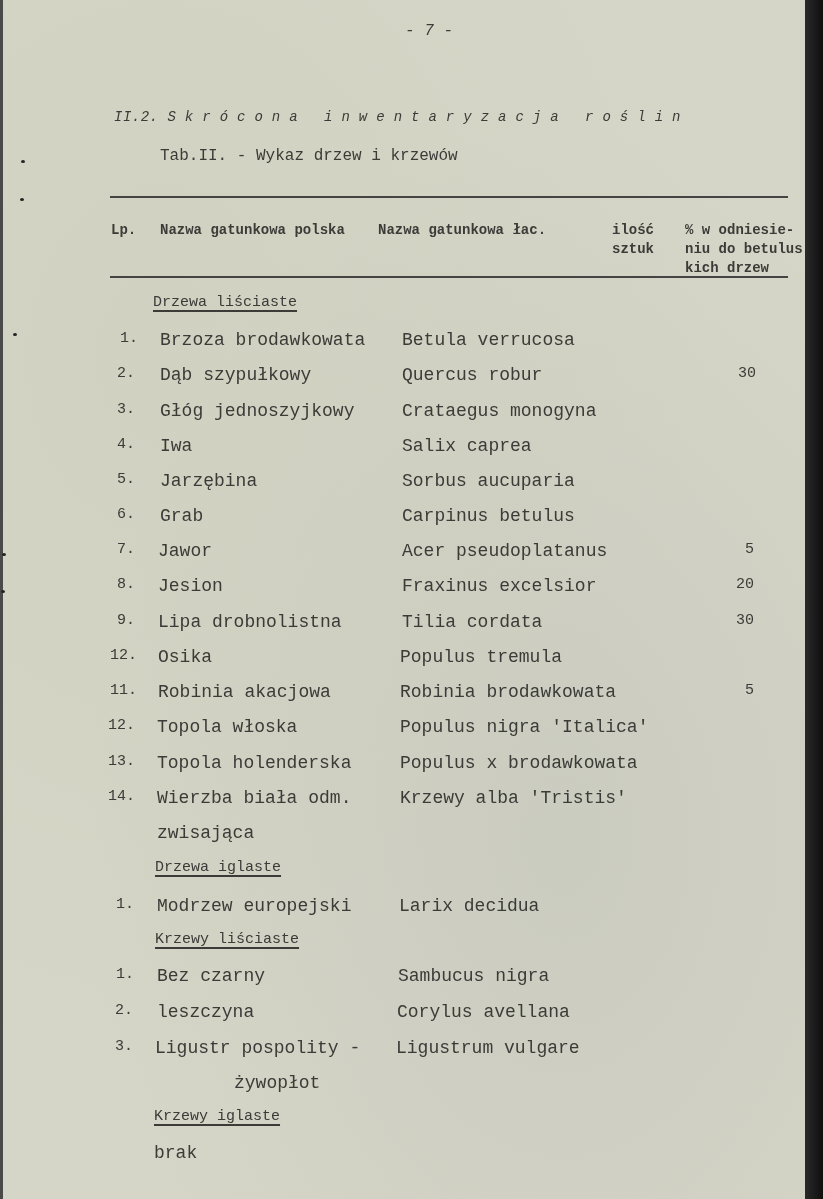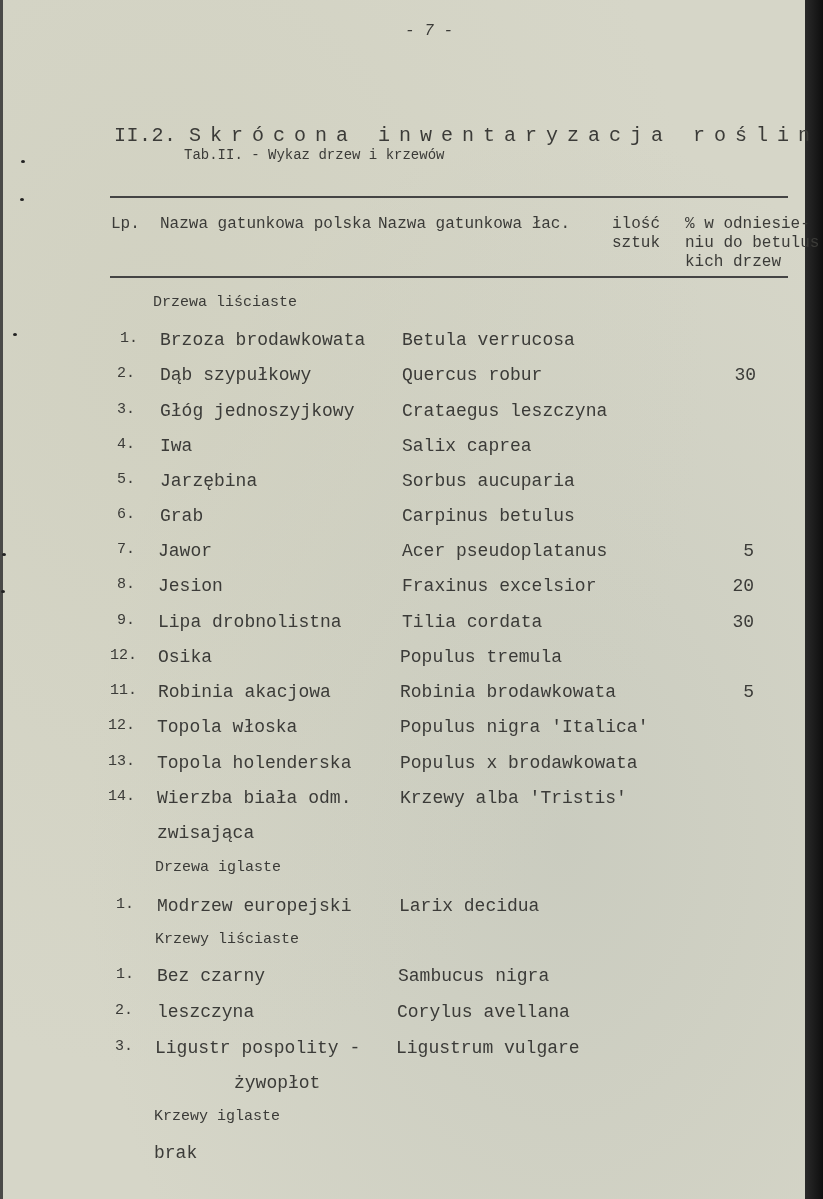--- a/index.html
+++ b/index.html
@@ -19,29 +19,29 @@
   .edge-right {
     position: absolute; right: 0; top: 0; width: 18px; height: 1199px;
     background: linear-gradient(to right, #2a2a2a, #0e0e0e);
   }
   .edge-left {
     position: absolute; left: 0; top: 0; width: 3px; height: 1199px;
     background: #4a4a48;
   }
   .abs { position: absolute; white-space: nowrap; }
   .page-num { left: 405px; top: 22px; font-size: 16px; font-style: italic; }
-  .section-title { left: 114px; top: 124px; font-size: 20px; letter-spacing: 0.5px; }
+  .section-title { left: 114px; top: 109px; font-size: 14px; letter-spacing: 0.5px; font-style: italic; }
   .section-title .spaced { letter-spacing: 9px; }
-  .table-caption { left: 184px; top: 147px; font-size: 14px; }
+  .table-caption { left: 160px; top: 147px; font-size: 16px; }
   .rule { position: absolute; left: 110px; width: 678px; height: 2px; background: #444; }
-  .hdr { font-size: 16px; top: 215px; line-height: 19px; }
+  .hdr { font-size: 14px; top: 221px; line-height: 19px; font-weight: bold; }
   .row-no { font-size: 15px; }
   .cell { font-size: 18px; }
-  .pct { font-size: 18px; text-align: right; width: 40px; }
-  .cat { font-size: 15px; text-decoration-thickness: 2px; text-underline-offset: 4px; text-align: right; }
+  .pct { font-size: 15px; text-align: right; width: 40px; }
+  .cat { font-size: 15px; text-decoration: underline; text-decoration-thickness: 2px; text-underline-offset: 4px; text-align: right; }
   .dot { position: absolute; width: 4px; height: 3px; background: #222; border-radius: 50%; }
 </style>
 </head>
 <body>
 
 <div class="paper"></div>
 <div class="edge-left"></div>
 <div class="edge-right"></div>
 
 <div class="dot" style="left:21px;top:160px"></div>
@@ -83,21 +83,21 @@
 </div>
 <div>
   <div class="abs row-no" style="left:117px;top:365px">2.</div>
   <div class="abs cell" style="left:160px;top:365px">Dąb szypułkowy</div>
   <div class="abs cell" style="left:402px;top:365px">Quercus robur</div>
   <div class="abs pct" style="left:716px;top:365px">30</div>
 </div>
 <div>
   <div class="abs row-no" style="left:117px;top:401px">3.</div>
   <div class="abs cell" style="left:160px;top:401px">Głóg jednoszyjkowy</div>
-  <div class="abs cell" style="left:402px;top:401px">Crataegus leszczyna</div>
+  <div class="abs cell" style="left:402px;top:401px">Crataegus monogyna</div>
 </div>
 <div>
   <div class="abs row-no" style="left:117px;top:436px">4.</div>
   <div class="abs cell" style="left:160px;top:436px">Iwa</div>
   <div class="abs cell" style="left:402px;top:436px">Salix caprea</div>
 </div>
 <div>
   <div class="abs row-no" style="left:117px;top:471px">5.</div>
   <div class="abs cell" style="left:160px;top:471px">Jarzębina</div>
   <div class="abs cell" style="left:402px;top:471px">Sorbus aucuparia</div>

